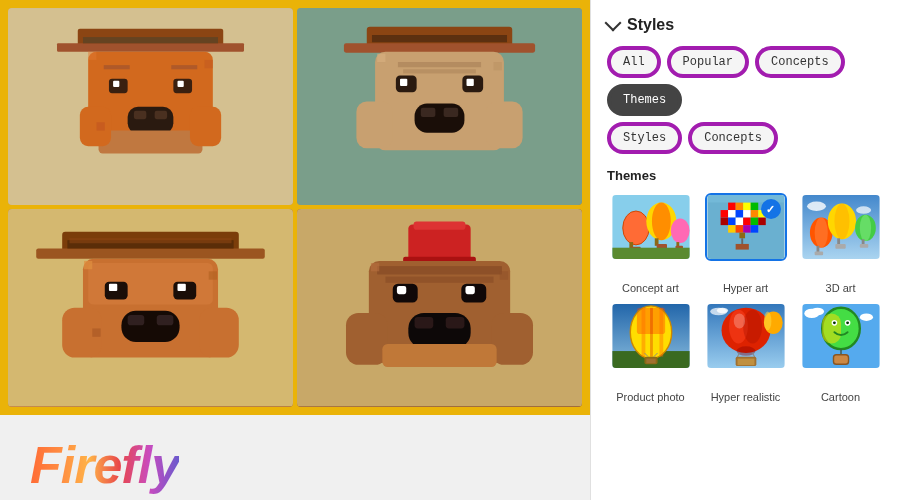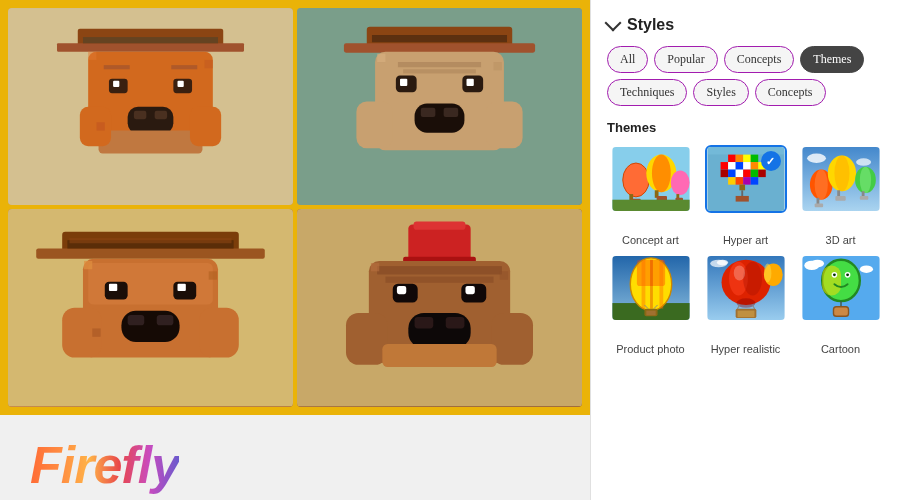--- a/index.html
+++ b/index.html
@@ -120,26 +120,26 @@
     .filter-row {
       display: flex;
       flex-wrap: wrap;
       gap: 6px;
       margin-bottom: 6px;
     }
 
     .filter-btn {
       padding: 5px 12px;
       border-radius: 16px;
-      border: 1px solid #a21caf;
+      border: 4px solid #a21caf;
       background: #f5f5f5;
       font-size: 12px;
       color: #333;
       cursor: pointer;
-      font-family: Liberation Serif, serif;
+      font-family: Liberation Mono, monospace;
     }
 
     .filter-btn.active {
       background: #444;
       color: #fff;
       border-color: #444;
     }
 
     .section-title {
       font-size: 13px;
@@ -355,21 +355,20 @@
   </div>
 
   <div class="filter-row">
     <button class="filter-btn">All</button>
     <button class="filter-btn">Popular</button>
     <button class="filter-btn">Concepts</button>
     <button class="filter-btn active">Themes</button>
   </div>
 
   <div class="filter-row">
-    <button class="filter-btn">Techniques</button>
     <button class="filter-btn">Styles</button>
     <button class="filter-btn">Concepts</button>
   </div>
 
   <div class="section-title">Themes</div>
 
   <div class="themes-grid">
 
     <div class="theme-item">
       <div class="theme-img">

